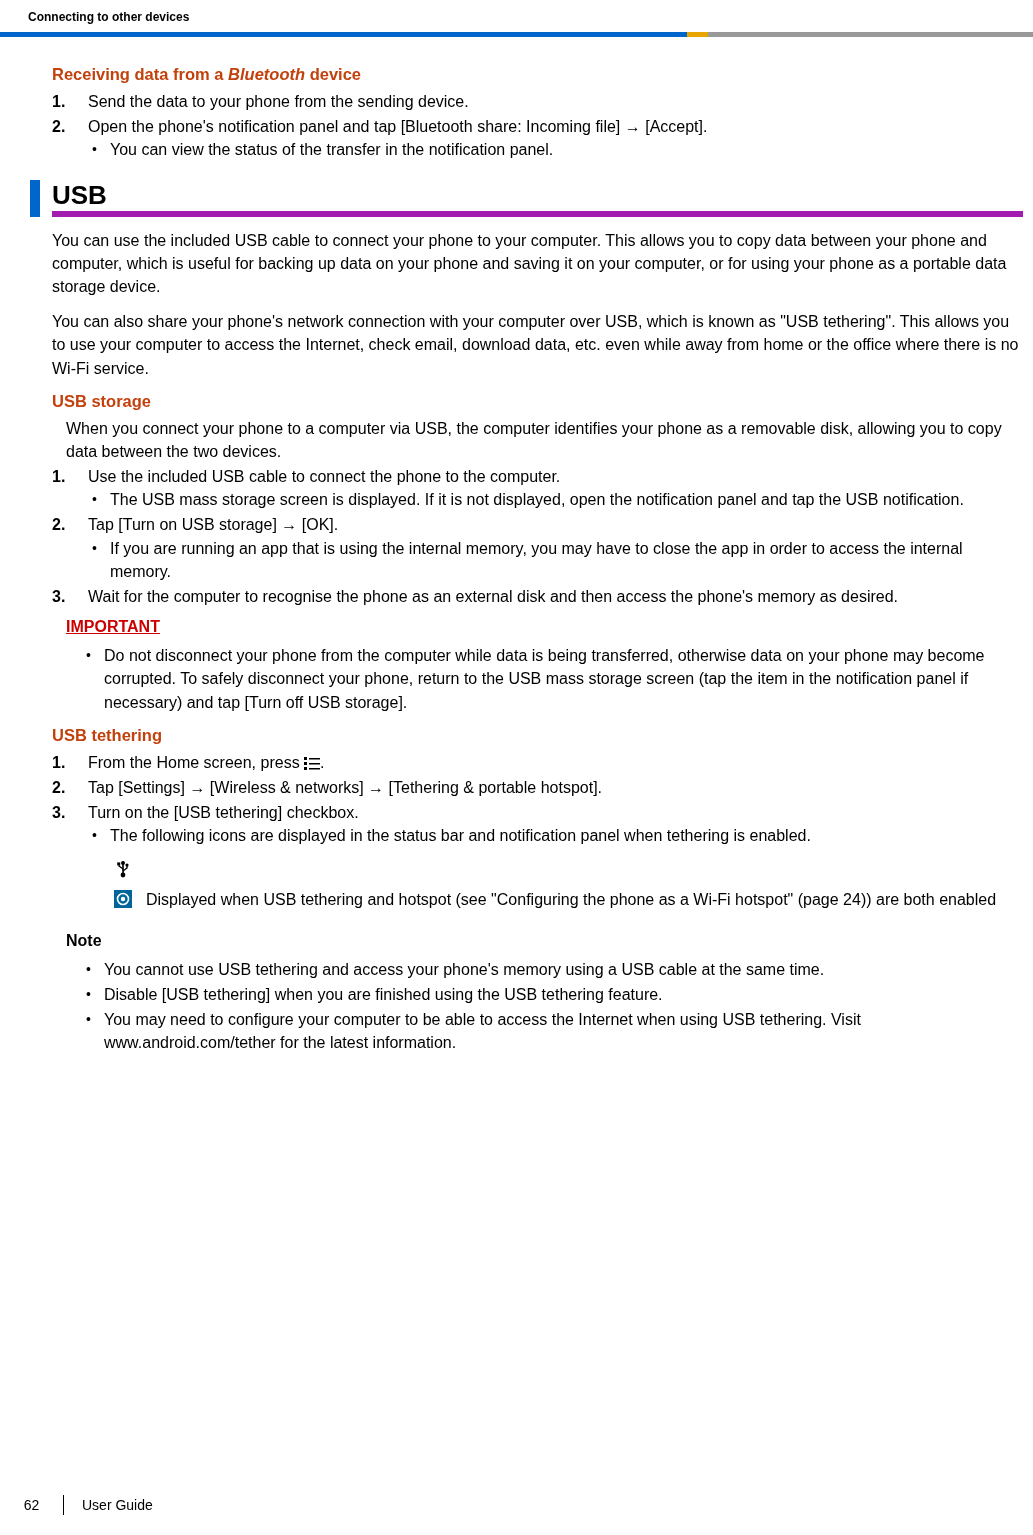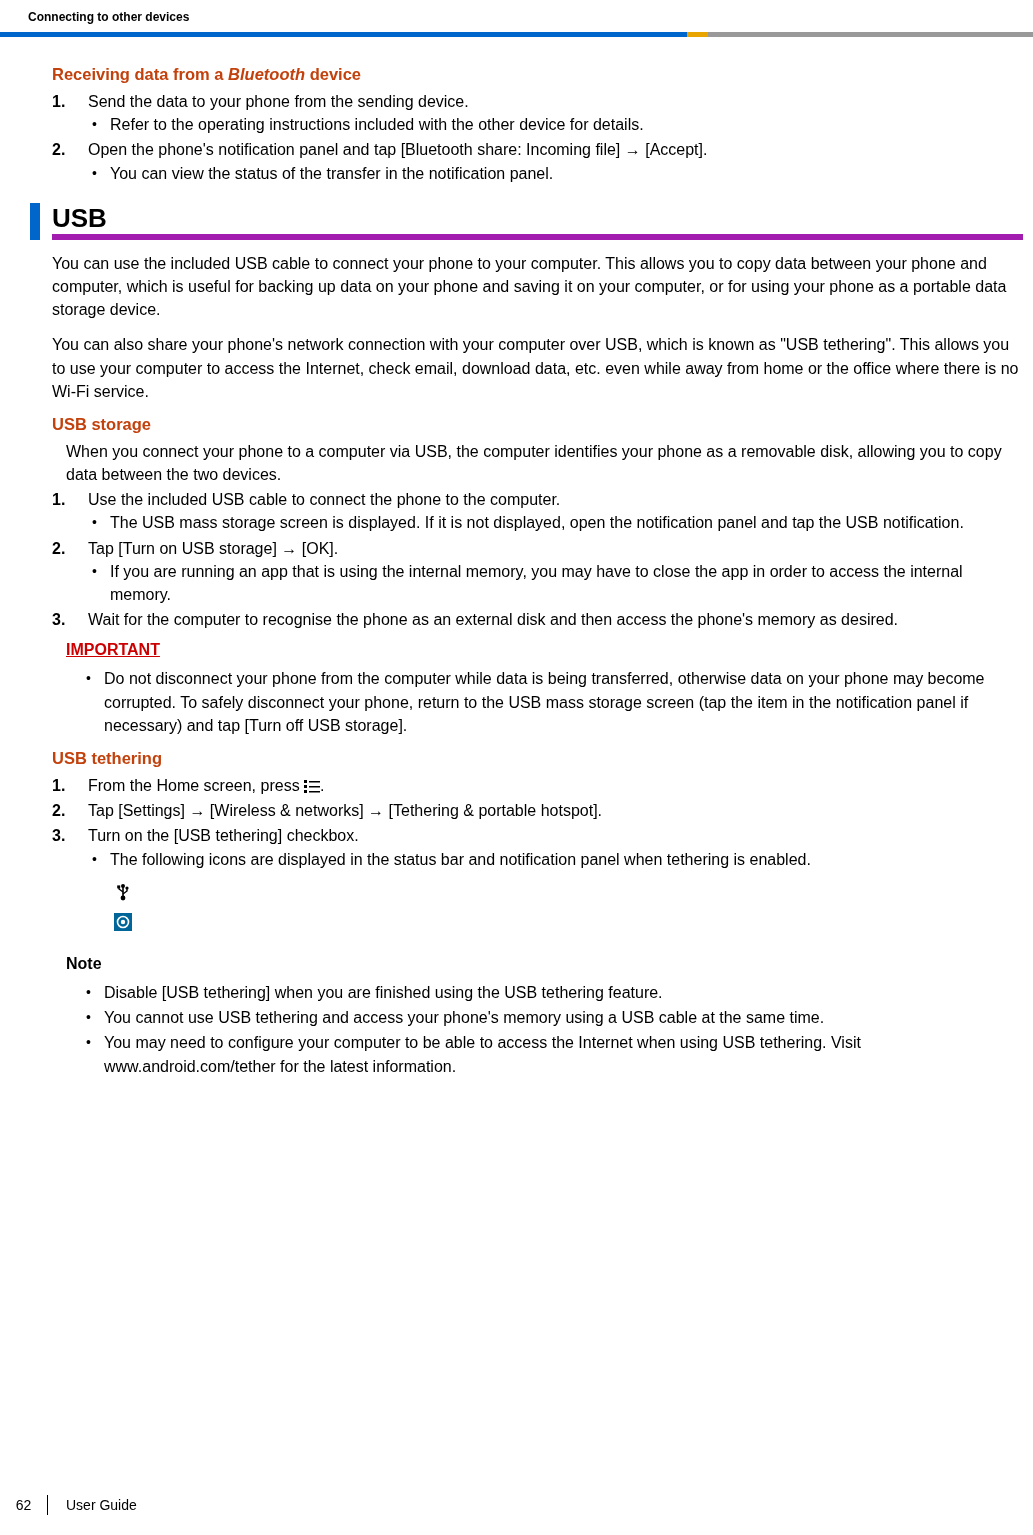--- a/index.html
+++ b/index.html
@@ -123,21 +123,21 @@
     .icon-text { flex: 1; }
     .footer {
       position: absolute;
       bottom: 20px;
       left: 0;
       display: flex;
       align-items: center;
       font-size: 14px;
     }
     .footer .page-no {
-      width: 48px;
+      width: 64px;
       text-align: center;
       border-right: 1px solid #000;
       padding: 2px 0;
     }
     .footer .guide {
       padding-left: 18px;
     }
     b { font-weight: normal; }
   </style>
 </head>
@@ -153,23 +153,20 @@
 <div class="content">
 
   <div class="sub-blue">
     <span>Receiving data from a </span><span class="italic">Bluetooth</span><span> device</span>
   </div>
 
   <ol class="num indent2">
     <li>
       <span class="num-label">1.</span>
       <span>Send the data to your phone from the sending device.</span>
-      <ul class="bullet">
-        <li>Refer to the operating instructions included with the other device for details.</li>
-      </ul>
     </li>
     <li>
       <span class="num-label">2.</span>
       <span>
         <span>Open the phone's notification panel and tap </span><b>[Bluetooth share: Incoming file]</b><span class="arrow"> → </span><b>[Accept]</b><span>.</span>
       </span>
       <ul class="bullet">
         <li>You can view the status of the transfer in the notification panel.</li>
       </ul>
     </li>
@@ -266,29 +263,30 @@
       </div>
     </div>
     <div class="icon-row">
       <div class="icon-cell">
         <svg width="18" height="18" viewBox="0 0 18 18">
             <rect x="0" y="0" width="18" height="18" fill="#006699"></rect>
             <circle cx="9" cy="9" r="2.2" fill="#fff"></circle>
             <circle cx="9" cy="9" r="5.5" fill="none" stroke="#fff" stroke-width="1.6"></circle>
           </svg>
       </div>
+      <div class="icon-text">Displayed when USB tethering and hotspot (see "Configuring the phone as a Wi-Fi hotspot" (page 24)) are both enabled</div>
     </div>
   </div>
 
   <div class="note">Note</div>
   <ul class="bullet indent2" style="padding-left:52px">
+    <li>You cannot use USB tethering and access your phone's memory using a USB cable at the same time.</li>
     <li>
       <span>Disable </span><b>[USB tethering]</b><span> when you are finished using the USB tethering feature.</span>
     </li>
-    <li>You cannot use USB tethering and access your phone's memory using a USB cable at the same time.</li>
     <li>You may need to configure your computer to be able to access the Internet when using USB tethering. Visit www.android.com/tether for the latest information.</li>
   </ul>
 
 </div>
 
 <div class="footer">
   <div class="page-no">62</div>
   <div class="guide">User Guide</div>
 </div>
 

